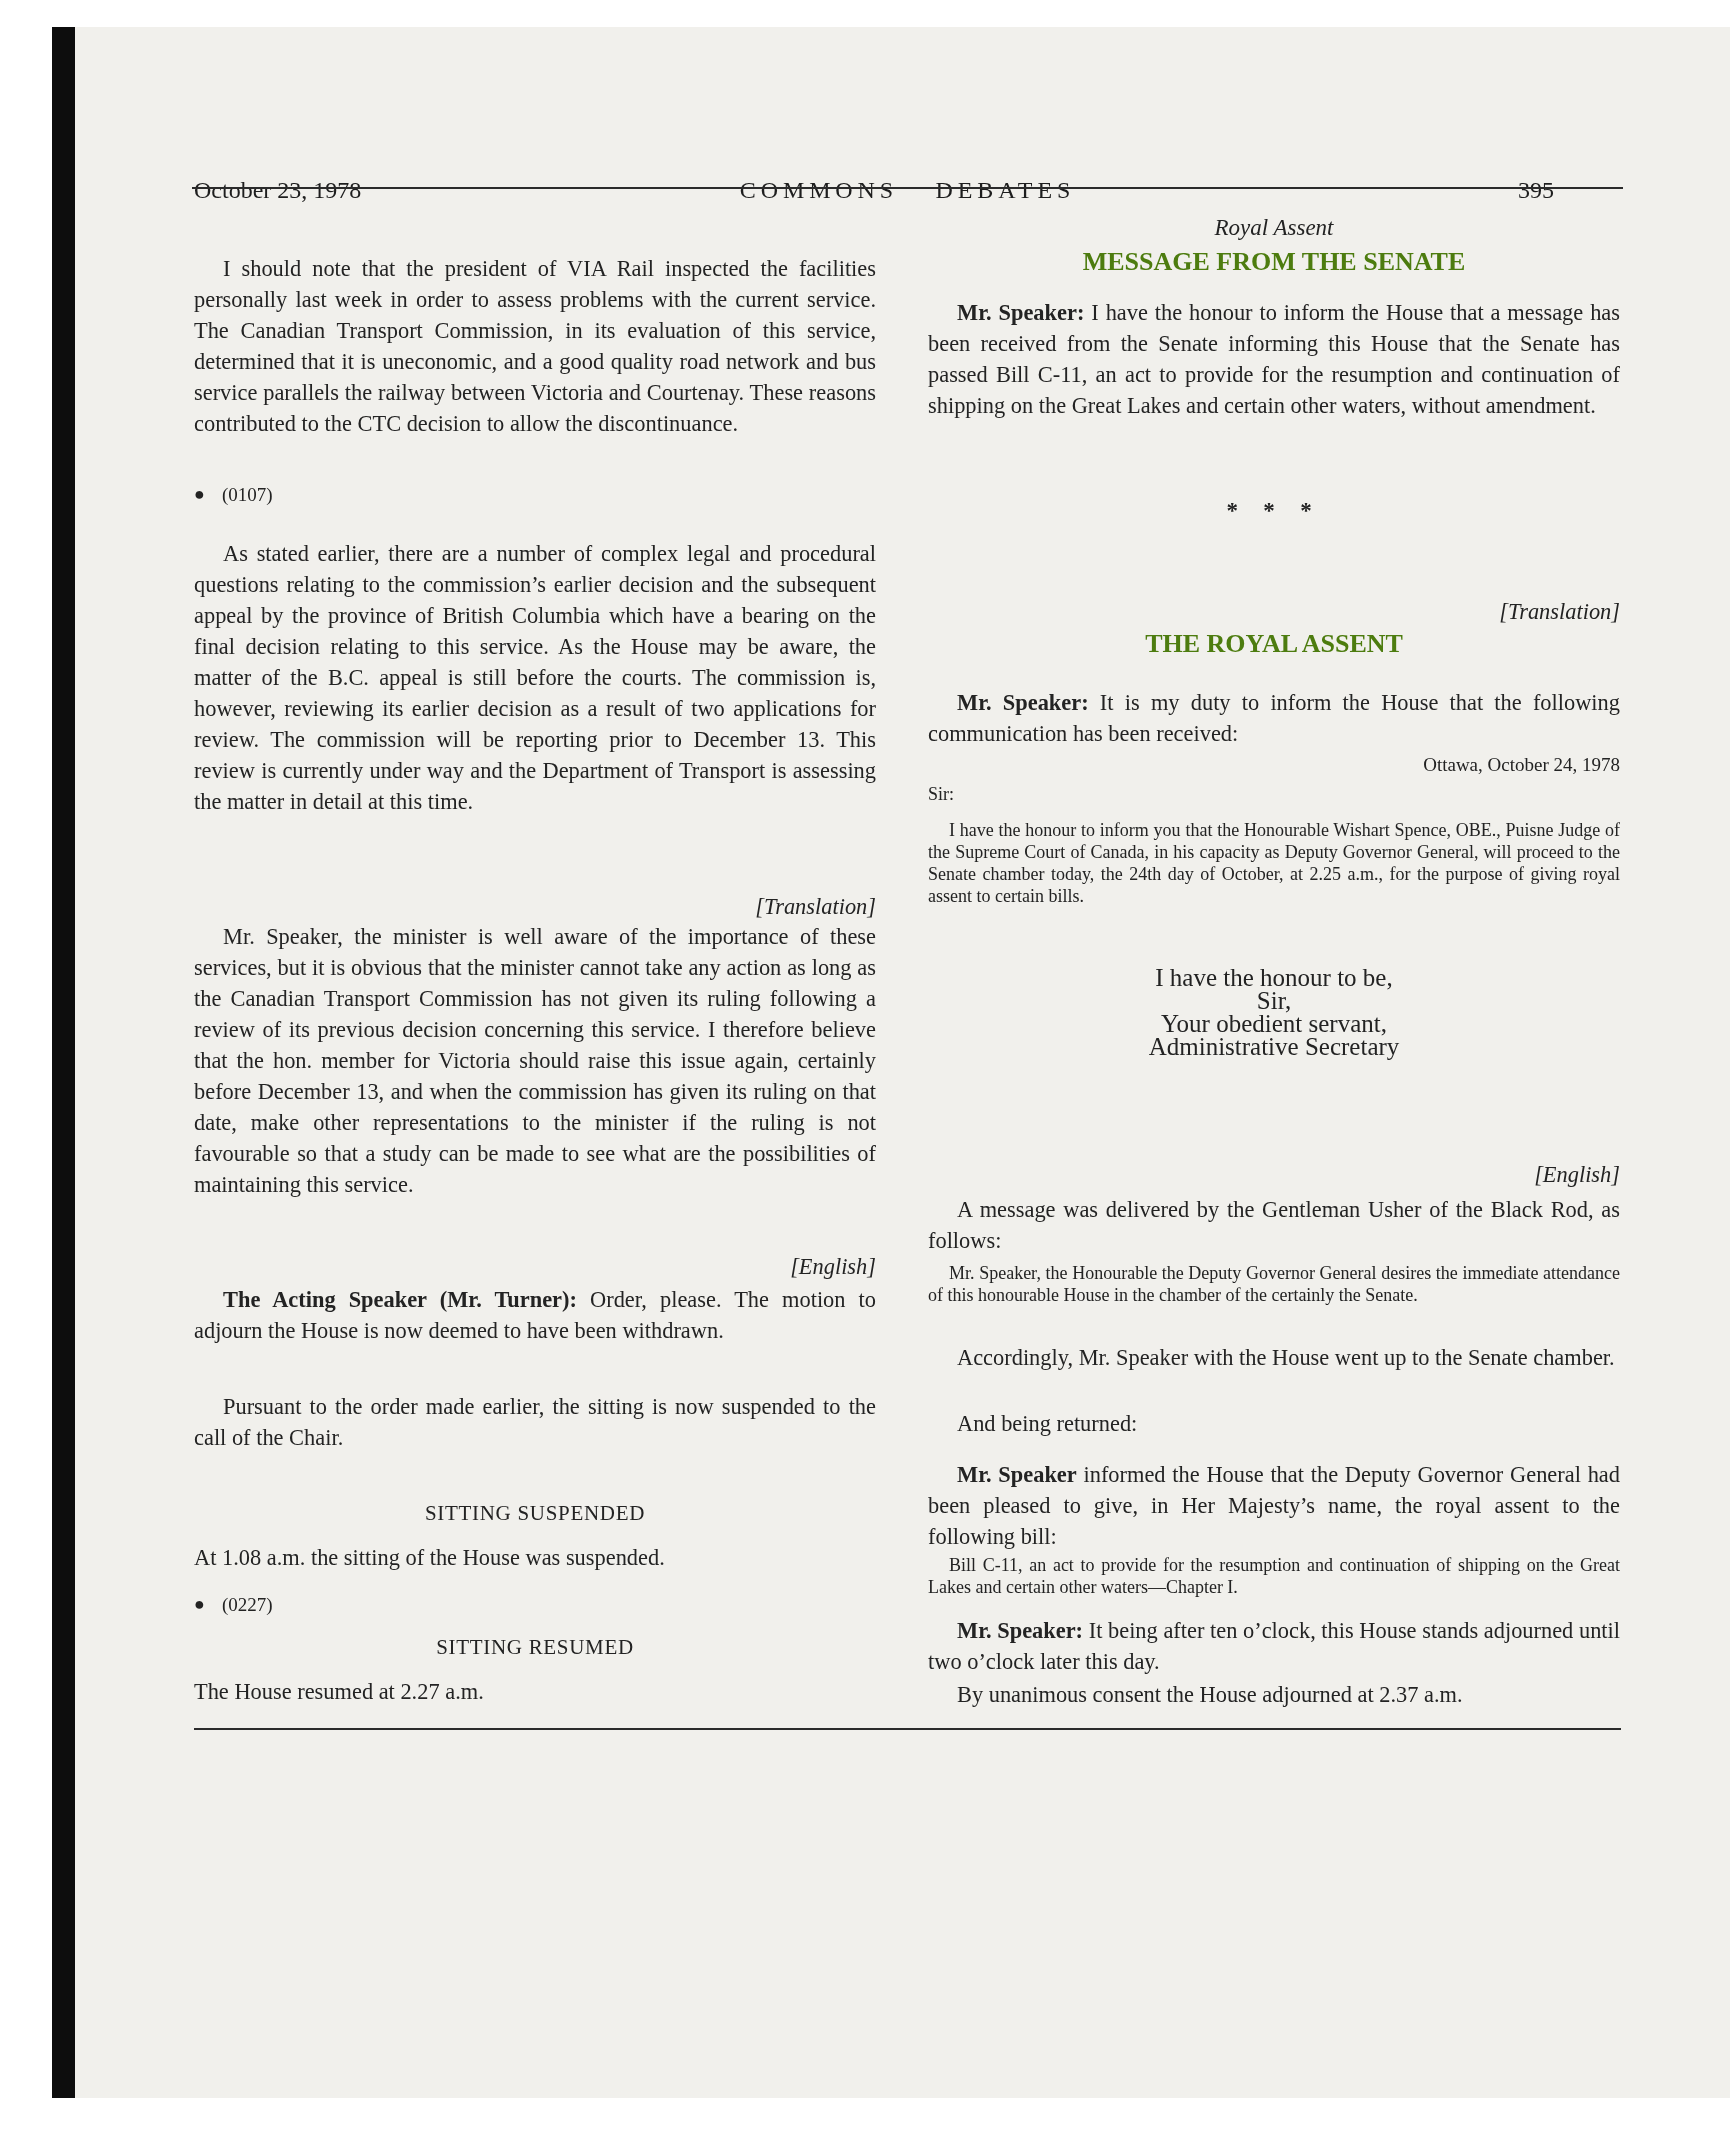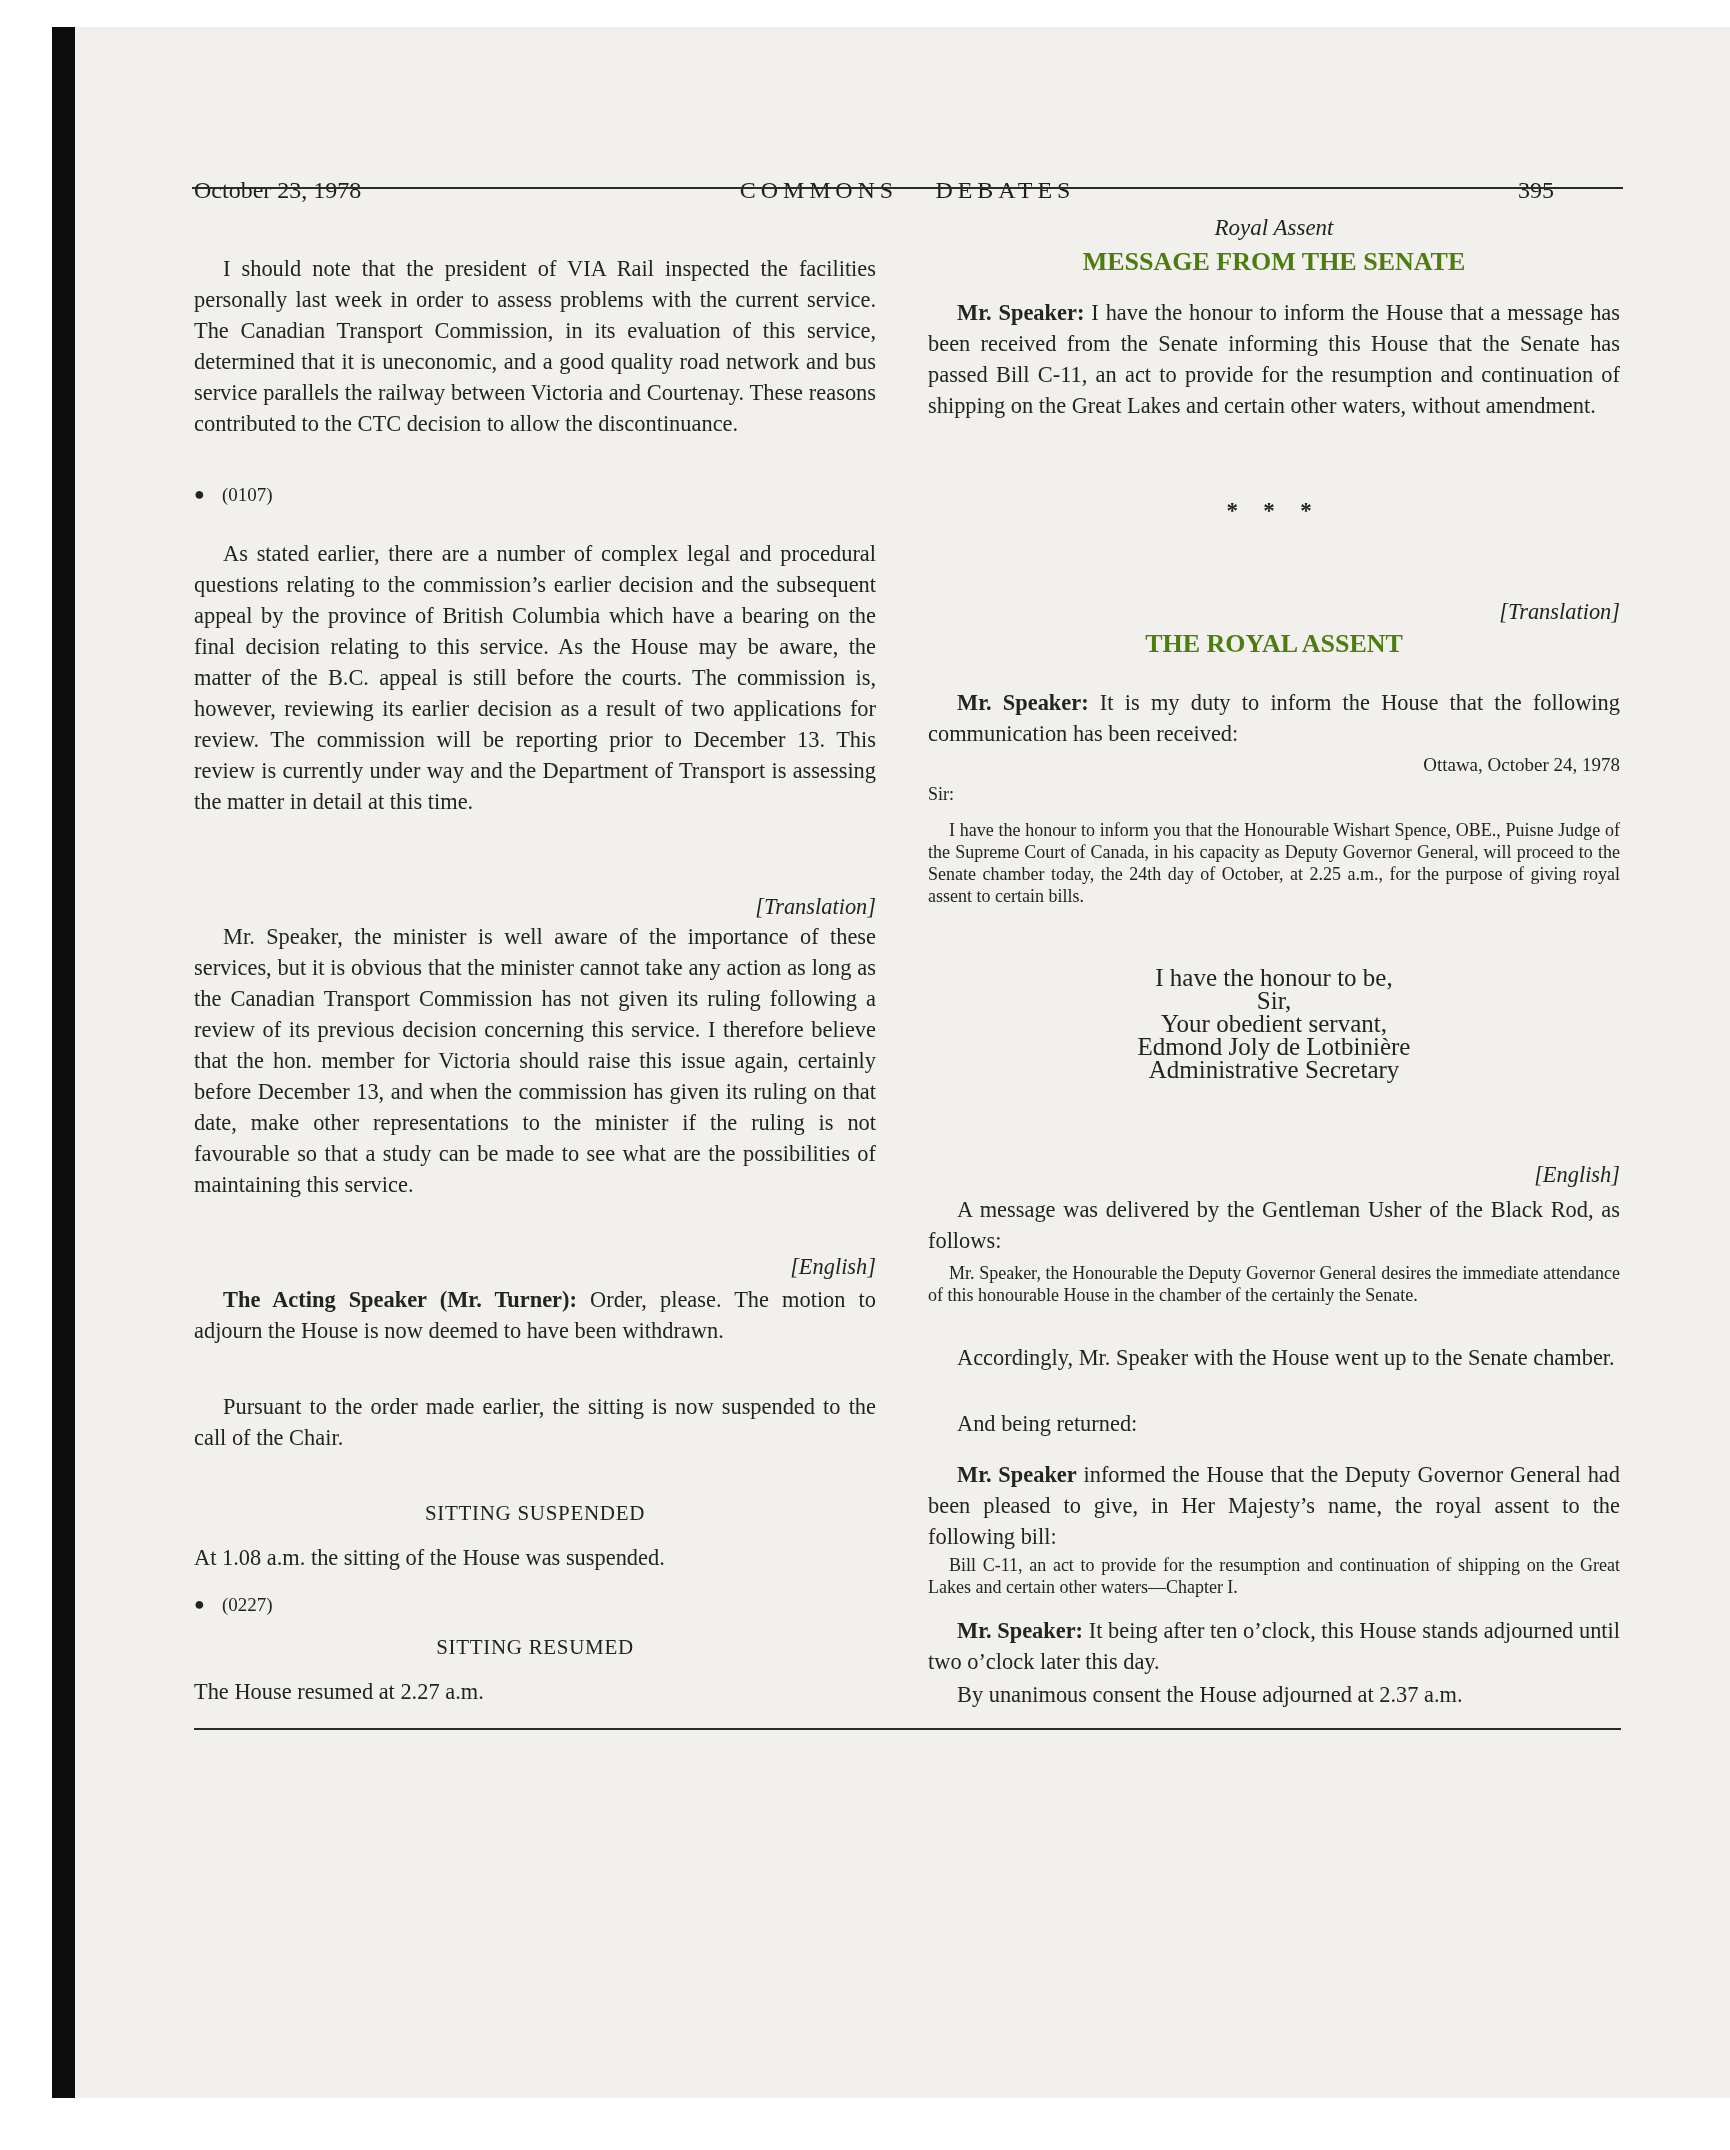--- a/index.html
+++ b/index.html
@@ -87,21 +87,20 @@
 <div class="blk rcol dateline" style="top:754px">Ottawa, October 24, 1978</div>
 
 <div class="blk rcol salutation" style="top:784px">Sir:</div>
 
 <div class="blk rcol small" style="top:819px">I have the honour to inform you that the Honourable Wishart Spence, OBE., Puisne Judge of the Supreme Court of Canada, in his capacity as Deputy Governor General, will proceed to the Senate chamber today, the 24th day of October, at 2.25 a.m., for the purpose of giving royal assent to certain bills.</div>
 
 <div class="blk rcol closing" style="top:966px">
   <div>I have the honour to be,</div>
   <div>Sir,</div>
   <div>Your obedient servant,</div>
-  <div>Edmond Joly de Lotbinière</div>
   <div>Administrative Secretary</div>
 </div>
 
 <div class="blk rcol tag" style="top:1161px">[English]</div>
 
 <div class="blk rcol para" style="top:1194px">A message was delivered by the Gentleman Usher of the Black Rod, as follows:</div>
 
 <div class="blk rcol small" style="top:1262px">Mr. Speaker, the Honourable the Deputy Governor General desires the immediate attendance of this honourable House in the chamber of the certainly the Senate.</div>
 
 <div class="blk rcol para" style="top:1342px">Accordingly, Mr. Speaker with the House went up to the Senate chamber.</div>

